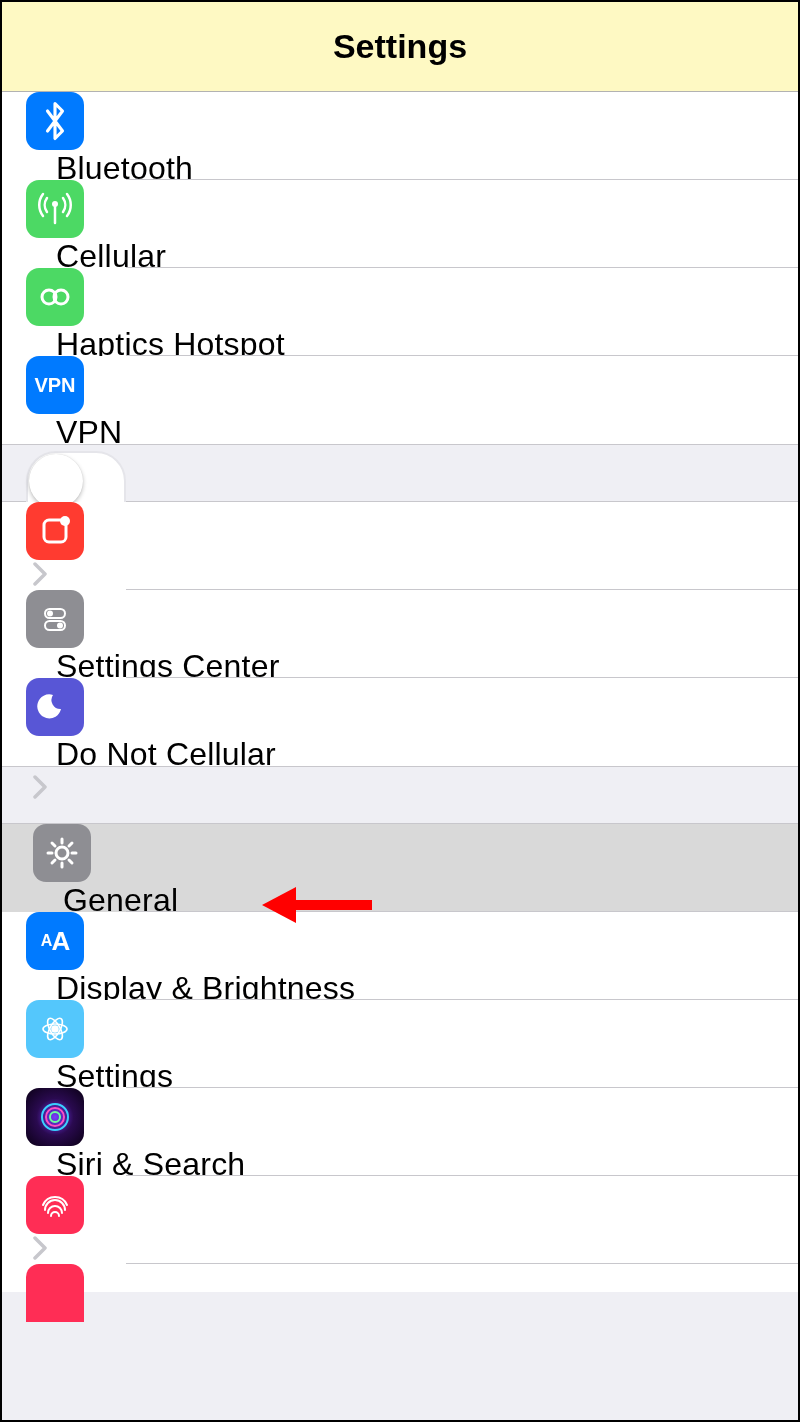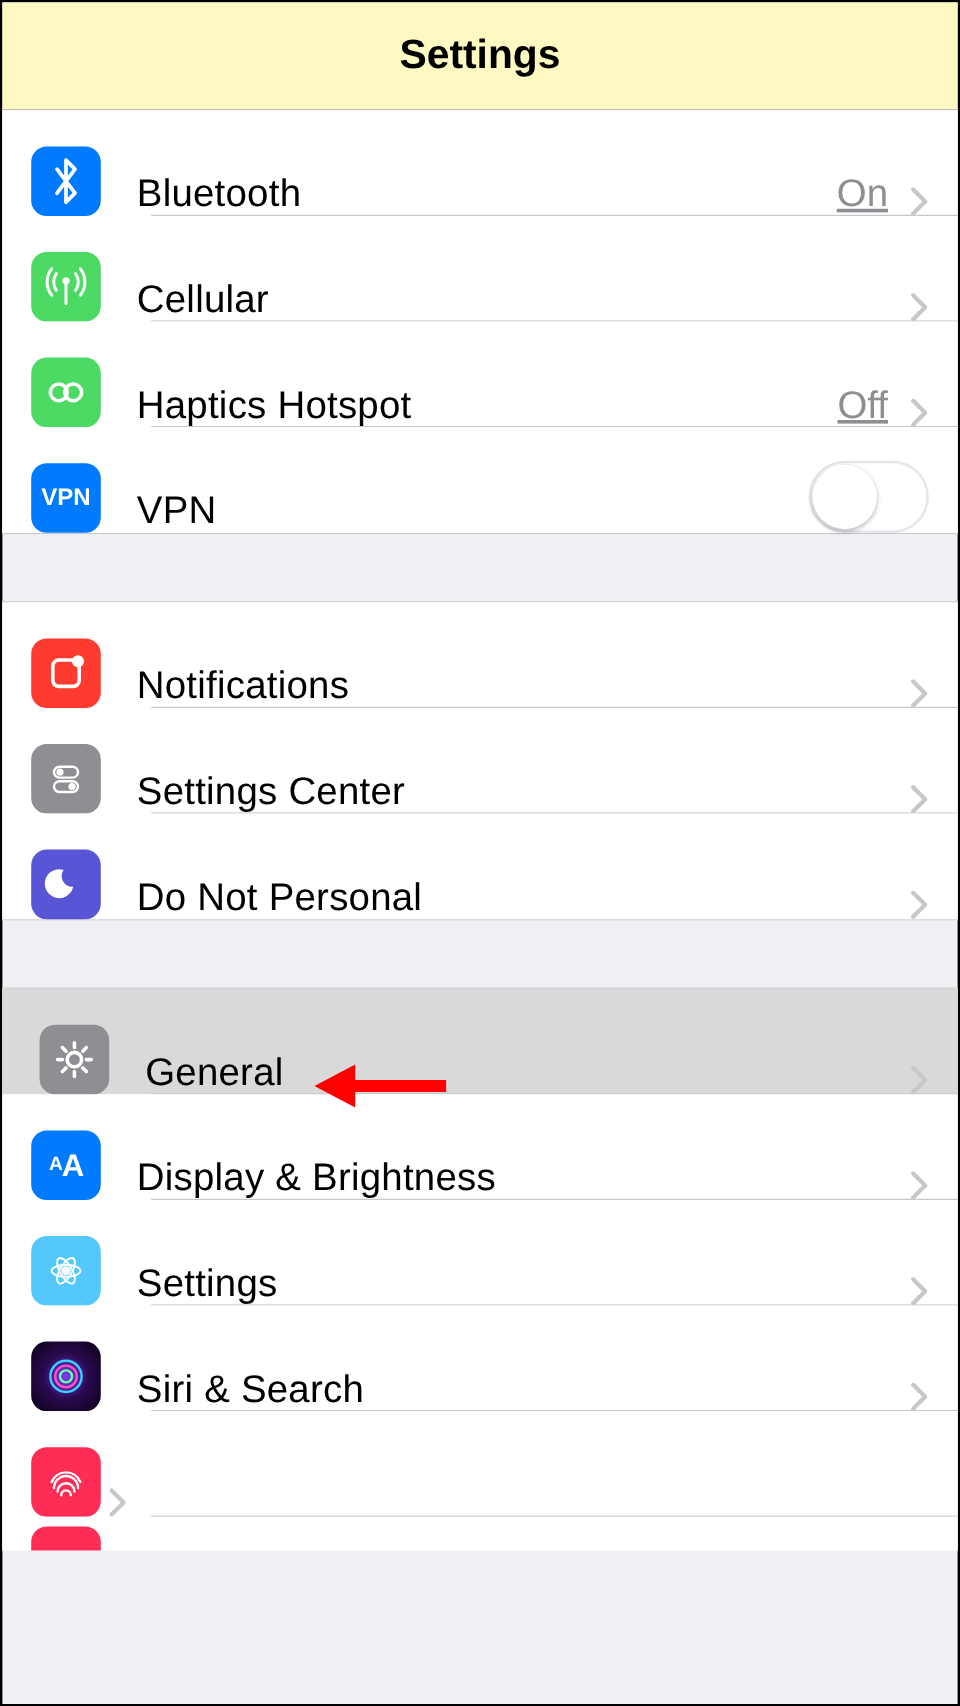--- a/index.html
+++ b/index.html
@@ -32,25 +32,26 @@
     color: #000;
   }
   .group {
     background: #fff;
     border-top: 1px solid #c8c7cc;
     border-bottom: 1px solid #c8c7cc;
   }
   .spacer { height: 56px; }
   .row {
     display: flex;
-    align-items: flex-end;
+    align-items: flex-start;
     height: 88px;
     padding-left: 24px;
     background: #fff;
     position: relative;
+    flex-direction: column;
   }
   .row.highlight {
     background: #d9d9d9;
     padding-left: 31px;
   }
   .row .sep {
     position: absolute;
     left: 124px;
     right: 0;
     bottom: 0;
@@ -201,21 +202,20 @@
   <div class="spacer"></div>
 
   <div class="group">
     <div class="row">
       <div class="icon bg-red">
         <svg width="40" height="40" viewBox="0 0 40 40" fill="none" stroke="#fff" stroke-width="3">
             <rect x="9" y="9" width="22" height="22" rx="5"></rect>
             <circle cx="30" cy="10" r="5" fill="#fff" stroke="none"></circle>
           </svg>
       </div>
-      <div class="label">Notifications</div>
       <div class="chevron">
         <svg width="14" height="24" viewBox="0 0 14 24">
             <path d="M2 2 L12 12 L2 22" fill="none" stroke="#c7c7cc" stroke-width="3.5" stroke-linecap="round" stroke-linejoin="round"></path>
           </svg>
       </div>
       <div class="sep"></div>
     </div>
     <div class="row">
       <div class="icon bg-gray">
         <svg width="40" height="40" viewBox="0 0 40 40" fill="#fff">
@@ -232,21 +232,21 @@
           </svg>
       </div>
       <div class="sep"></div>
     </div>
     <div class="row">
       <div class="icon bg-indigo">
         <svg width="36" height="36" viewBox="0 0 36 36" fill="#fff">
             <path d="M24 20 A12 12 0 1 1 16 6 A9 9 0 0 0 24 20 Z"></path>
           </svg>
       </div>
-      <div class="label">Do Not Personal</div>
+      <div class="label">Do Not Cellular</div>
       <div class="chevron">
         <svg width="14" height="24" viewBox="0 0 14 24">
             <path d="M2 2 L12 12 L2 22" fill="none" stroke="#c7c7cc" stroke-width="3.5" stroke-linecap="round" stroke-linejoin="round"></path>
           </svg>
       </div>
     </div>
   </div>
 
   <div class="spacer"></div>
 

